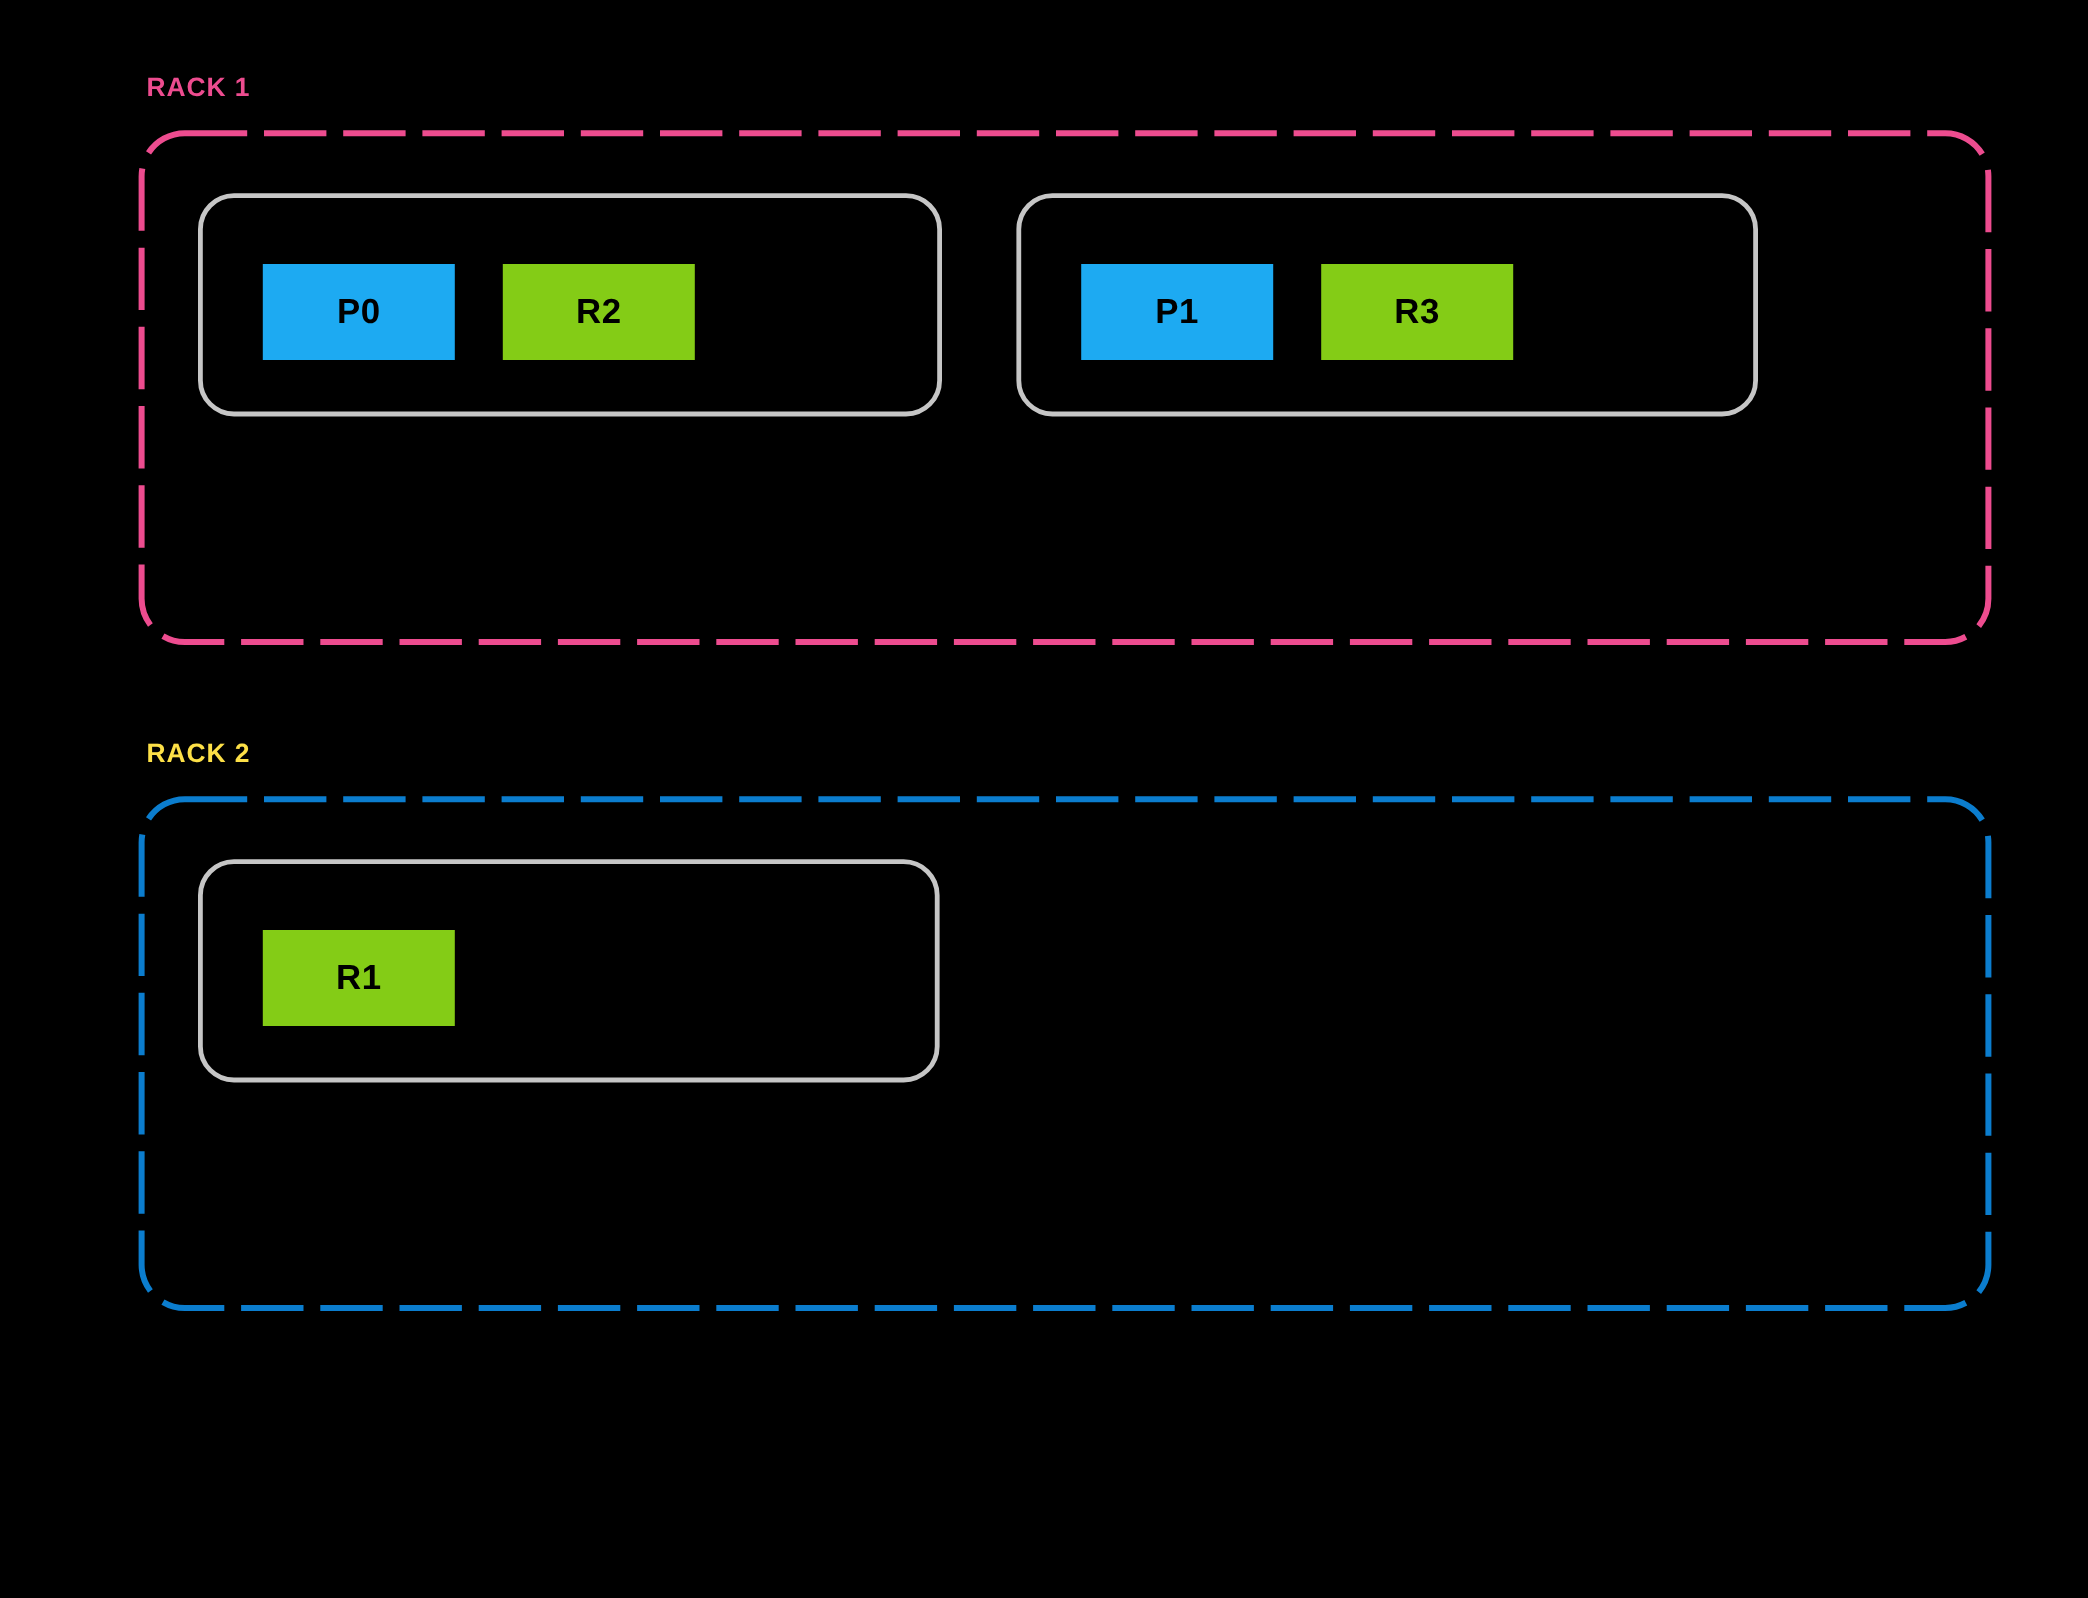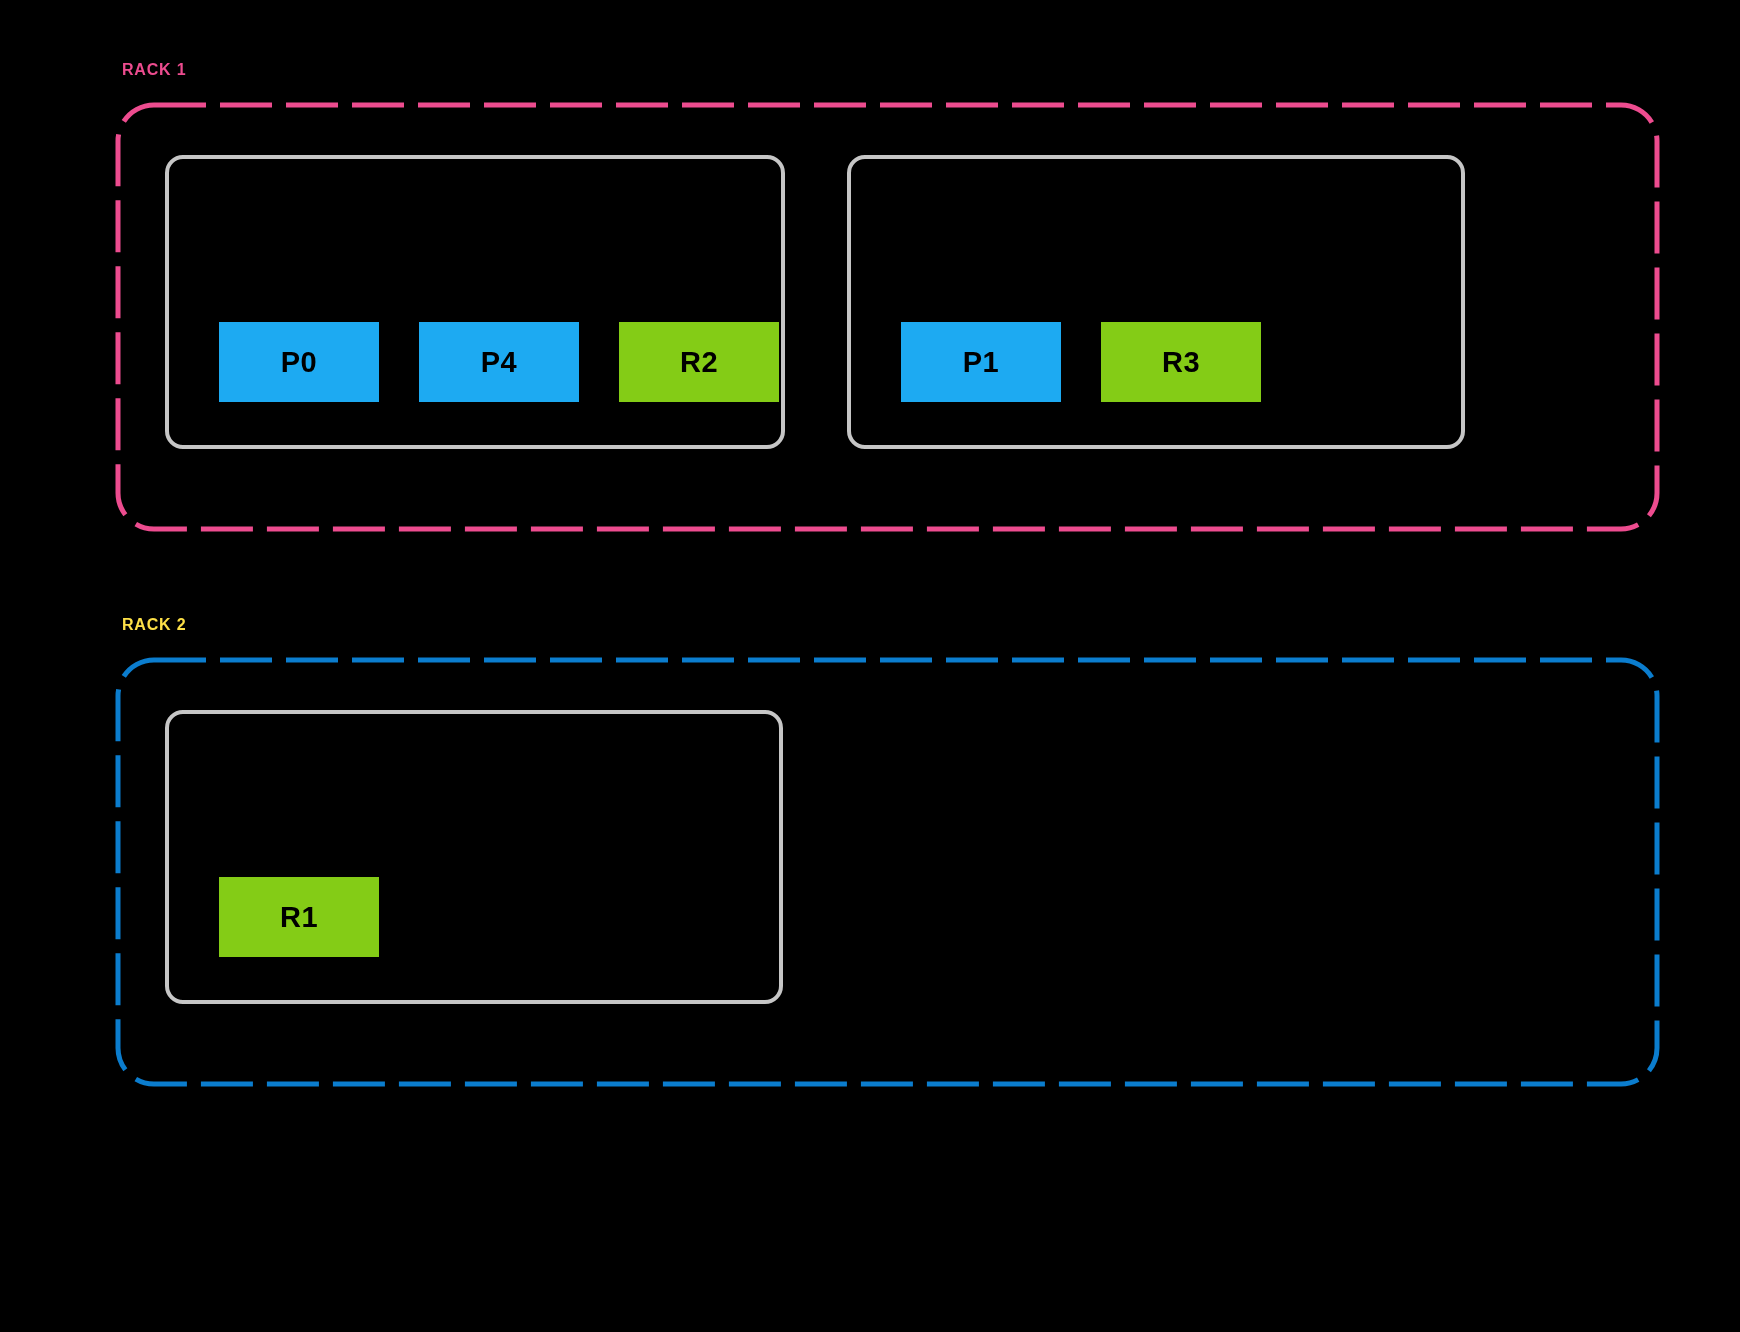--- a/index.html
+++ b/index.html
@@ -25,21 +25,21 @@
   
   .rack-group {
     position: absolute;
     left: 115px;
     width: 1545px;
   }
   .rack-group.rack-1 { top: 62px; }
   .rack-group.rack-2 { top: 617px; }
 
   .rack-label {
-    font-size: 16px;
+    font-size: 22px;
     font-weight: bold;
     letter-spacing: 0.8px;
     line-height: 1;
     margin-left: 7px;
     margin-bottom: 24px;
     white-space: nowrap;
   }
   .rack-1 .rack-label { color: #ED4C8F; }
   .rack-2 .rack-label { color: #fde047; }
 
@@ -67,23 +67,23 @@
     height: 100%;
     display: flex;
     align-items: flex-start;
     padding: 53px 0 0 50px;
     box-sizing: border-box;
     gap: 62px;
   }
 
   .node-group {
     position: relative;
-    height: 294px;
+    height: 186px;
     border: 4px solid #C6C6C6;
-    border-radius: 18px;
+    border-radius: 30px;
     box-sizing: border-box;
     display: flex;
     align-items: flex-end;
     padding: 0 0 43px 0;
   }
   .node-group.size-3 { width: 620px; }
   .node-group.size-2 { width: 618px; }
 
   .block-strip {
     display: flex;
@@ -120,23 +120,20 @@
         <rect x="3" y="3" width="1539" height="424" rx="36" ry="36" fill="none" stroke="#ED4C8F" stroke-width="5" stroke-dasharray="52 14" stroke-linecap="butt"></rect>
       </svg>
 
       <div class="node-row">
 
         <div class="node-group size-3">
           <div class="block-strip">
             <div class="block partition">
               <span>P0</span>
             </div>
-            <div class="block partition">
-              <span>P4</span>
-            </div>
             <div class="block replica">
               <span>R2</span>
             </div>
           </div>
         </div>
 
         <div class="node-group size-2">
           <div class="block-strip">
             <div class="block partition">
               <span>P1</span>

